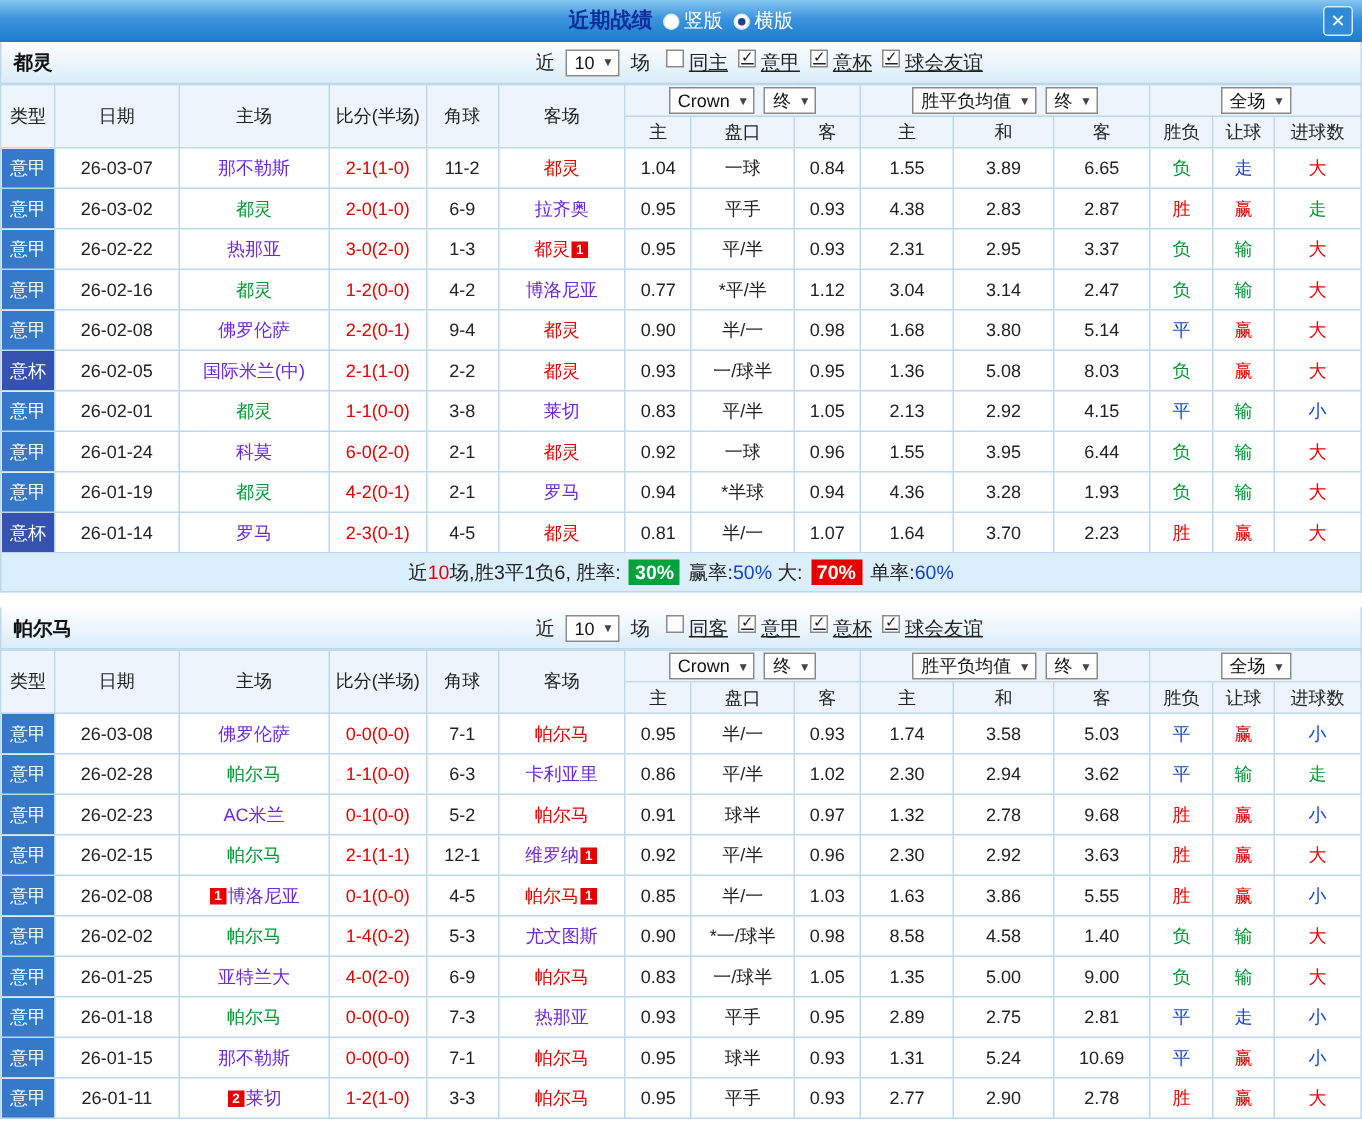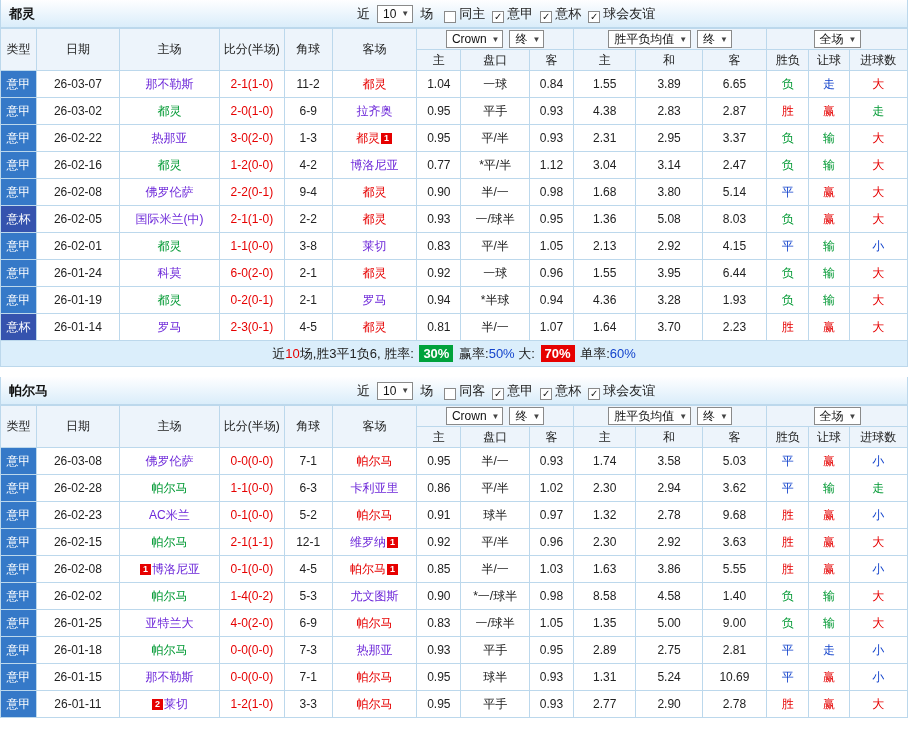--- a/index.html
+++ b/index.html
@@ -48,21 +48,21 @@
   .filters { position:absolute; left:352px; display:inline-flex; align-items:center; }
   .f-prefix,.f-suffix { margin:0 4px; }
   .sel-box {
     display:inline-flex; align-items:center; justify-content:space-between;
     border:1px solid #8a8a8a; background:#fff; height:18px;
     padding:0 3px 0 5px; margin:0 3px; vertical-align:middle;
   }
   .sel-box .sel-text { font-size:12px; color:#111; margin-right:5px; white-space:nowrap; }
   .sel-box .arrow { font-size:8px; color:#444; }
   .cb-host { display:inline-flex; align-items:center; }
-  .cb-item { display:inline-flex; align-items:flex-end; margin-left:7px; cursor:pointer; }
+  .cb-item { display:inline-flex; align-items:flex-start; margin-left:7px; cursor:pointer;text-decoration:underline; }
   .cbox {
     width:12px; height:12px; border:1px solid #8a8a8a; background:#fff;
     display:inline-flex; align-items:center; justify-content:center;
     font-size:10px; line-height:10px; color:#1a1a1a; margin-right:3px;
   }
   .cb-label { font-size:13px; }
 
   
   table { border-collapse:collapse; width:908px; table-layout:fixed; }
   th,td {
@@ -93,20 +93,32 @@
   .seg { white-space:pre; }
   .seg-red { color:#e60000; }
   .seg-blue { color:#1444cc; }
   .seg-greenbg { background:#00a23c; color:#fff; font-weight:bold; padding:1px 4px; margin:0 2px; }
   .seg-redbg { background:#e60000; color:#fff; font-weight:bold; padding:1px 4px; margin:0 2px; }
 </style>
 </head>
 <body>
 
 <div class="window">
+  <div class="titlebar">
+    <span class="title">近期战绩</span>
+    <span id="layout-radios">
+        <span class="radio"></span>
+        <span class="radio-label">竖版</span>
+        <span class="radio sel"></span>
+        <span class="radio-label">横版</span>
+      </span>
+    <div class="close-btn">
+      <span>✕</span>
+    </div>
+  </div>
   <div id="sections-host">
   <div class="section">
     <div class="section-header">
       <span class="team-name">都灵</span>
       <span class="filters">
         <span class="f-prefix">近</span>
         <span class="sel-box">
           <span class="sel-text f-count">10</span>
           <span class="arrow">▼</span>
         </span>
@@ -328,21 +340,21 @@
               <td>3.95</td>
               <td>6.44</td>
               <td class="grn">负</td>
               <td class="grn">输</td>
               <td class="red">大</td>
             </tr>
             <tr>
               <td class="type-cell jia">意甲</td>
               <td>26-01-19</td>
               <td><span class="grn">都灵</span></td>
-              <td class="score">0-2(0-1)</td>
+              <td class="score">4-2(0-1)</td>
               <td>2-1</td>
               <td><span class="blk">罗马</span></td>
               <td>0.94</td>
               <td>*半球</td>
               <td>0.94</td>
               <td>4.36</td>
               <td>3.28</td>
               <td>1.93</td>
               <td class="grn">负</td>
               <td class="grn">输</td>

